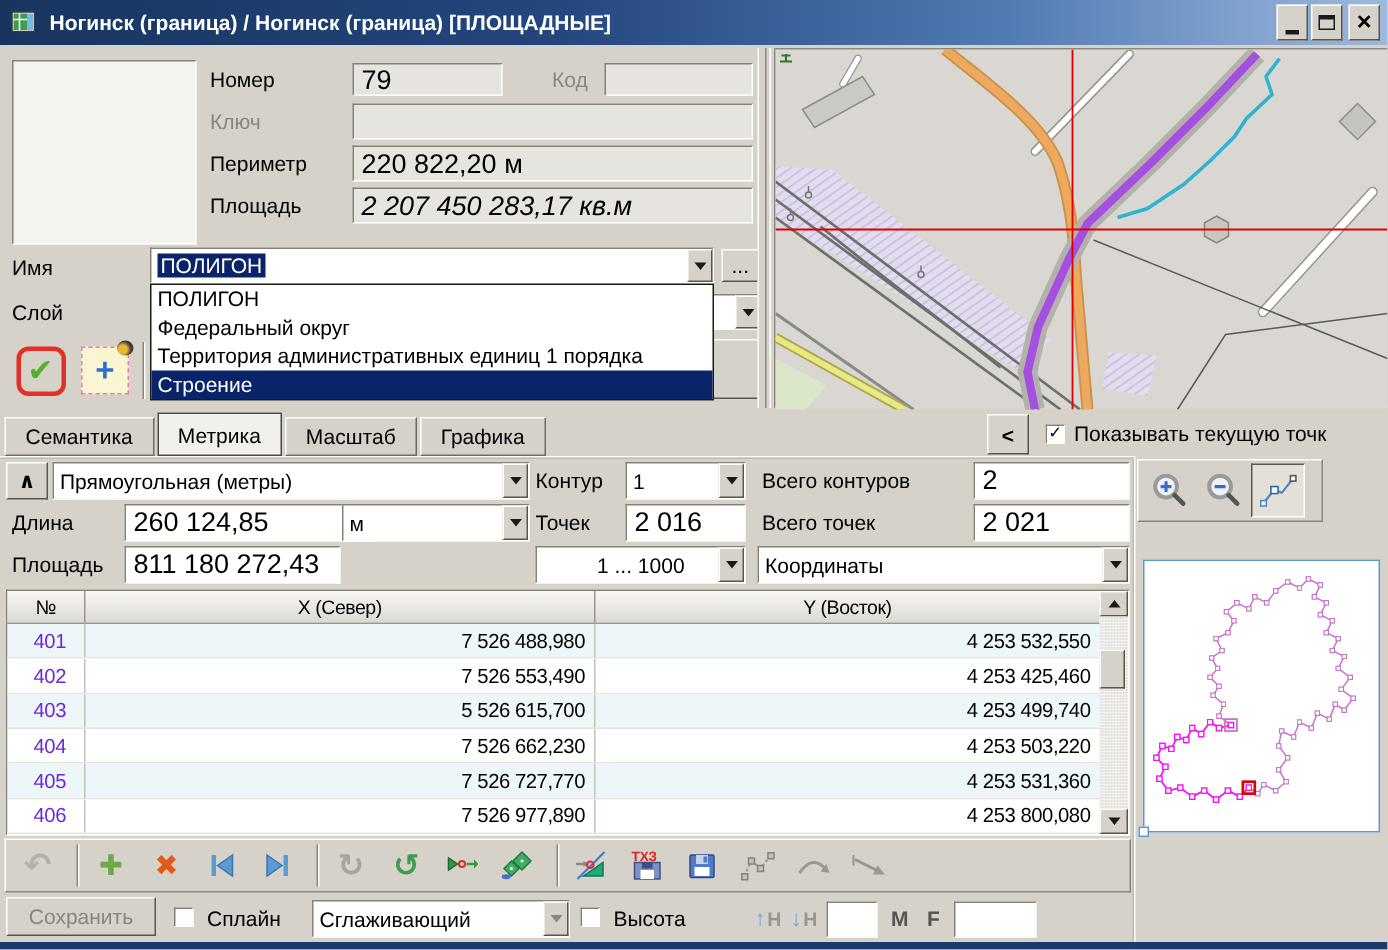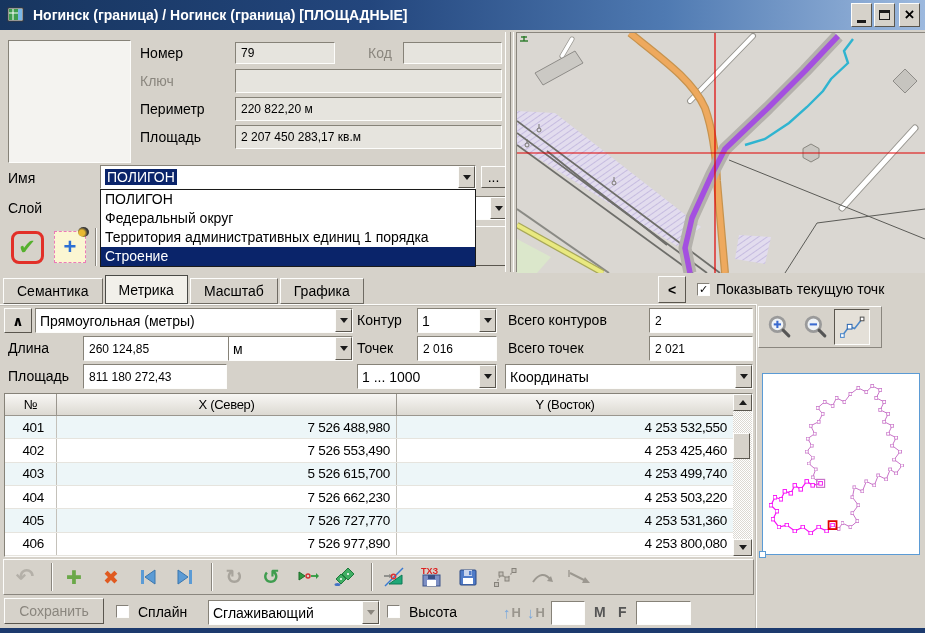--- a/index.html
+++ b/index.html
@@ -16,21 +16,21 @@
   .win-btn { width:21px; height:24px; margin-left:2px; background:#d6d2ca;
     border:1px solid; border-color:#fdfdfb #5a564e #5a564e #fdfdfb;
     display:flex; align-items:center; justify-content:center; font-weight:bold; font-size:15px; }
   .min-bar { width:9px; height:3px; background:#1a1a1a; margin-top:12px; }
   .max-box { width:11px; height:10px; border:1px solid #1a1a1a; border-top:3px solid #1a1a1a; }
 
   
   .lbl { position:absolute; font-size:14px; white-space:nowrap; }
   .lbl.dis { color:#8a867e; }
   .field { position:absolute; background:#e6e4de; border:1px solid; border-color:#868278 #fdfdfb #fdfdfb #868278;
-    padding:1px 5px; font-size:12px; display:flex; align-items:center; white-space:nowrap; overflow:hidden; }
+    padding:1px 5px; font-size:18px; display:flex; align-items:center; white-space:nowrap; overflow:hidden; }
   .field.white { background:#fff; }
   .combo { position:absolute; background:#fff; border:1px solid; border-color:#868278 #fdfdfb #fdfdfb #868278; display:flex; }
   .combo .txt { flex:1; padding:1px 4px; font-size:14px; white-space:nowrap; overflow:hidden; display:flex; align-items:center; }
   .arrow-btn { width:17px; background:#d6d2ca; border:1px solid; border-color:#fdfdfb #5a564e #5a564e #fdfdfb;
     display:flex; align-items:center; justify-content:center; flex:0 0 17px; }
   .arrow-down { width:0; height:0; border-left:4px solid transparent; border-right:4px solid transparent; border-top:5px solid #1a1a1a; }
   .sel { background:#0a246a; color:#fff; padding:0 2px; }
   .btn { position:absolute; background:#d6d2ca; border:1px solid; border-color:#fdfdfb #5a564e #5a564e #fdfdfb;
     display:flex; align-items:center; justify-content:center; font-size:14px; }
   .checkbox { width:13px; height:13px; background:#fff; border:1px solid; border-color:#848078 #fdfdfb #fdfdfb #848078;
@@ -78,21 +78,21 @@
 
   
   .grid { position:absolute; left:4px; top:393px; width:749px; height:164px; background:#fff;
     border:1px solid; border-color:#868278 #fdfdfb #fdfdfb #868278; }
   .grid-head { display:flex; height:22px; background:linear-gradient(#f8f7f4,#dcd9d2); border-bottom:1px solid #9a968e; width:728px; }
   .gh { border-right:1px solid #9a968e; display:flex; align-items:center; justify-content:center; font-size:13px; letter-spacing:-0.3px; }
   .grid-body { position:absolute; left:0; top:22px; width:728px; height:140px; display:flex; flex-direction:column; }
   .gr { flex:1; display:flex; border-bottom:1px solid #e6e4de; background:#fff; }
   .gr.alt { background:#edf6f8; }
   .gc { display:flex; align-items:center; justify-content:flex-end; font-size:13.5px; letter-spacing:-0.3px; }
-  .gc.num { color:#000000; border-right:1px solid #c4c1ba; padding-right:12px; }
+  .gc.num { color:#6d28d9; border-right:1px solid #c4c1ba; padding-right:12px; }
   .gc.x { border-right:1px solid #c4c1ba; padding-right:6px; }
   .gc.y { padding-right:6px; }
   .vscroll { position:absolute; right:0; top:0; width:19px; height:162px; display:flex; flex-direction:column; }
   .sb-btn { height:17px; background:#d6d2ca; border:1px solid; border-color:#fdfdfb #5a564e #5a564e #fdfdfb;
     display:flex; align-items:center; justify-content:center; }
   .sb-track { flex:1; position:relative;
     background:conic-gradient(#fff 0 25%, #dcd9d2 0 50%, #fff 0 75%, #dcd9d2 0); background-size:2px 2px; }
   .sb-thumb { position:absolute; left:0; top:22px; width:17px; height:26px; background:#d6d2ca;
     border:1px solid; border-color:#fdfdfb #5a564e #5a564e #fdfdfb; }
   .arrow-up { width:0; height:0; border-left:4px solid transparent; border-right:4px solid transparent; border-bottom:5px solid #1a1a1a; }
@@ -157,21 +157,21 @@
   <div class="lbl dis" style="left:368px;top:45px;">Код</div>
   <div class="field" style="left:403px;top:42px;width:99px;height:22px;"></div>
 
   <div class="lbl dis" style="left:140px;top:73px;">Ключ</div>
   <div class="field" style="left:235px;top:69px;width:267px;height:24px;"></div>
 
   <div class="lbl" style="left:140px;top:101px;">Периметр</div>
   <div class="field" style="left:235px;top:97px;width:267px;height:24px;">220 822,20 м</div>
 
   <div class="lbl" style="left:140px;top:129px;">Площадь</div>
-  <div class="field" style="left:235px;top:125px;width:267px;height:24px;">2 207 450 283,17 кв.м</div>
+  <div class="field" style="left:235px;top:125px;width:267px;height:24px;font-style:italic;">2 207 450 283,17 кв.м</div>
 
   <div class="lbl" style="left:8px;top:170px;">Имя</div>
   <div class="combo" style="left:100px;top:165px;width:376px;height:24px;">
     <div class="txt">
         <span class="sel">ПОЛИГОН</span>
       </div>
     <div class="arrow-btn">
         <div class="arrow-down"></div>
       </div>
   </div>
@@ -311,21 +311,21 @@
         <div class="arrow-down"></div>
       </div>
   </div>
   <div class="lbl" style="left:357px;top:340px;">Точек</div>
   <div class="field white" style="left:417px;top:336px;width:80px;height:25px;">2 016</div>
   <div class="lbl" style="left:508px;top:340px;">Всего точек</div>
   <div class="field white" style="left:649px;top:336px;width:104px;height:25px;">2 021</div>
 
   <div class="lbl" style="left:8px;top:368px;">Площадь</div>
   <div class="field white" style="left:83px;top:364px;width:144px;height:25px;">811 180 272,43</div>
-  <div class="combo" style="left:357px;top:364px;width:140px;height:25px;">
+  <div class="combo" style="left:357px;top:364px;width:140px;height:25px;padding-left:36px;">
     <div class="txt">1 ... 1000</div>
     <div class="arrow-btn">
         <div class="arrow-down"></div>
       </div>
   </div>
   <div class="combo" style="left:505px;top:364px;width:248px;height:25px;">
     <div class="txt">Координаты</div>
     <div class="arrow-btn">
         <div class="arrow-down"></div>
       </div>

